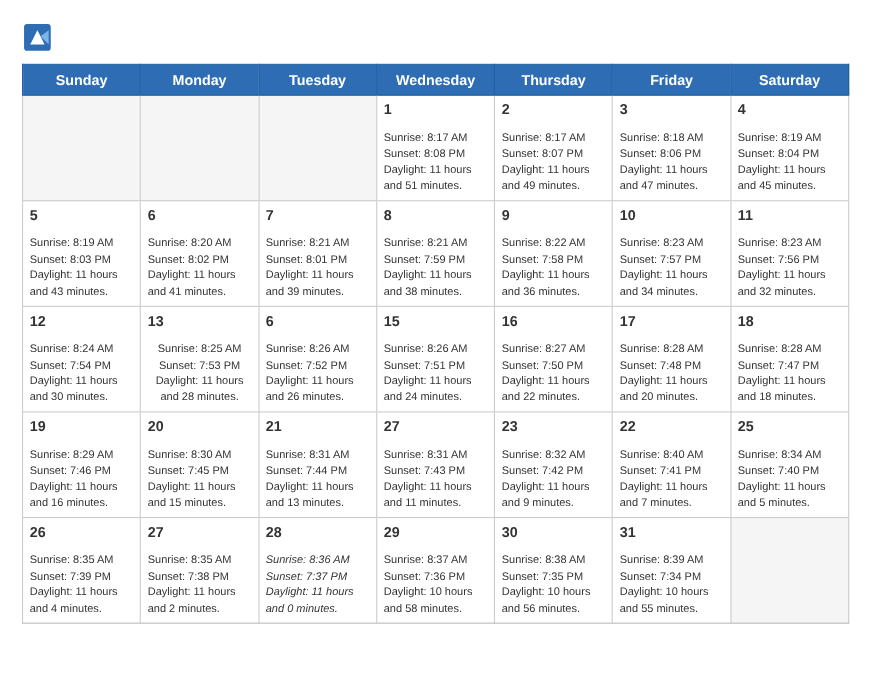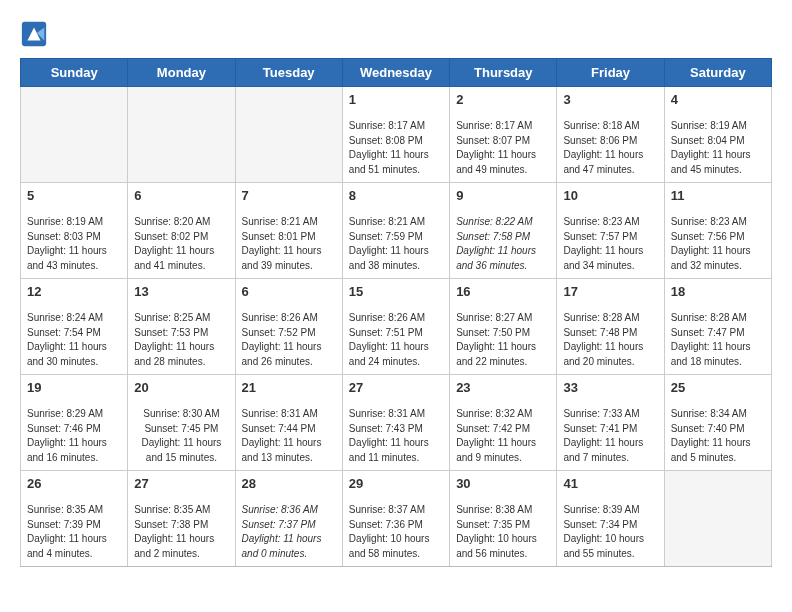--- a/index.html
+++ b/index.html
@@ -172,21 +172,21 @@
         </td>
         <td>
           <span class="day-number">8</span>
           <div class="day-info" style="white-space: pre-line;">Sunrise: 8:21 AM
 Sunset: 7:59 PM
 Daylight: 11 hours
 and 38 minutes.</div>
         </td>
         <td>
           <span class="day-number">9</span>
-          <div class="day-info" style="white-space: pre-line; font-style: italic;">Sunrise: 8:22 AM
+          <div class="day-info" style="white-space: pre-line;">Sunrise: 8:22 AM
 Sunset: 7:58 PM
 Daylight: 11 hours
 and 36 minutes.</div>
         </td>
         <td>
           <span class="day-number">10</span>
           <div class="day-info" style="white-space: pre-line;">Sunrise: 8:23 AM
 Sunset: 7:57 PM
 Daylight: 11 hours
 and 34 minutes.</div>
@@ -202,21 +202,21 @@
       <tr>
         <td>
           <span class="day-number">12</span>
           <div class="day-info" style="white-space: pre-line;">Sunrise: 8:24 AM
 Sunset: 7:54 PM
 Daylight: 11 hours
 and 30 minutes.</div>
         </td>
         <td>
           <span class="day-number">13</span>
-          <div class="day-info" style="white-space: pre-line;">Sunrise: 8:25 AM
+          <div class="day-info" style="white-space: pre-line; text-align: center;">Sunrise: 8:25 AM
 Sunset: 7:53 PM
 Daylight: 11 hours
 and 28 minutes.</div>
         </td>
         <td>
           <span class="day-number">6</span>
           <div class="day-info" style="white-space: pre-line;">Sunrise: 8:26 AM
 Sunset: 7:52 PM
 Daylight: 11 hours
 and 26 minutes.</div>
@@ -253,21 +253,21 @@
       <tr>
         <td>
           <span class="day-number">19</span>
           <div class="day-info" style="white-space: pre-line;">Sunrise: 8:29 AM
 Sunset: 7:46 PM
 Daylight: 11 hours
 and 16 minutes.</div>
         </td>
         <td>
           <span class="day-number">20</span>
-          <div class="day-info" style="white-space: pre-line; text-align: center;">Sunrise: 8:30 AM
+          <div class="day-info" style="white-space: pre-line;">Sunrise: 8:30 AM
 Sunset: 7:45 PM
 Daylight: 11 hours
 and 15 minutes.</div>
         </td>
         <td>
           <span class="day-number">21</span>
           <div class="day-info" style="white-space: pre-line;">Sunrise: 8:31 AM
 Sunset: 7:44 PM
 Daylight: 11 hours
 and 13 minutes.</div>
@@ -280,22 +280,22 @@
 and 11 minutes.</div>
         </td>
         <td>
           <span class="day-number">23</span>
           <div class="day-info" style="white-space: pre-line;">Sunrise: 8:32 AM
 Sunset: 7:42 PM
 Daylight: 11 hours
 and 9 minutes.</div>
         </td>
         <td>
-          <span class="day-number">33</span>
-          <div class="day-info" style="white-space: pre-line;">Sunrise: 7:33 AM
+          <span class="day-number">22</span>
+          <div class="day-info" style="white-space: pre-line;">Sunrise: 8:40 AM
 Sunset: 7:41 PM
 Daylight: 11 hours
 and 7 minutes.</div>
         </td>
         <td>
           <span class="day-number">25</span>
           <div class="day-info" style="white-space: pre-line;">Sunrise: 8:34 AM
 Sunset: 7:40 PM
 Daylight: 11 hours
 and 5 minutes.</div>
@@ -331,21 +331,21 @@
 and 58 minutes.</div>
         </td>
         <td>
           <span class="day-number">30</span>
           <div class="day-info" style="white-space: pre-line;">Sunrise: 8:38 AM
 Sunset: 7:35 PM
 Daylight: 10 hours
 and 56 minutes.</div>
         </td>
         <td>
-          <span class="day-number">41</span>
+          <span class="day-number">31</span>
           <div class="day-info" style="white-space: pre-line;">Sunrise: 8:39 AM
 Sunset: 7:34 PM
 Daylight: 10 hours
 and 55 minutes.</div>
         </td>
         <td class="empty"></td>
       </tr>
     </tbody>
 </table>
 

